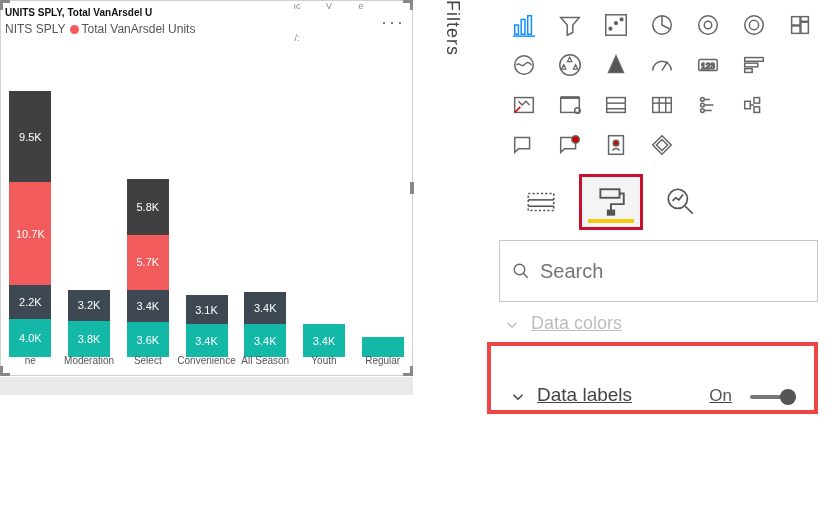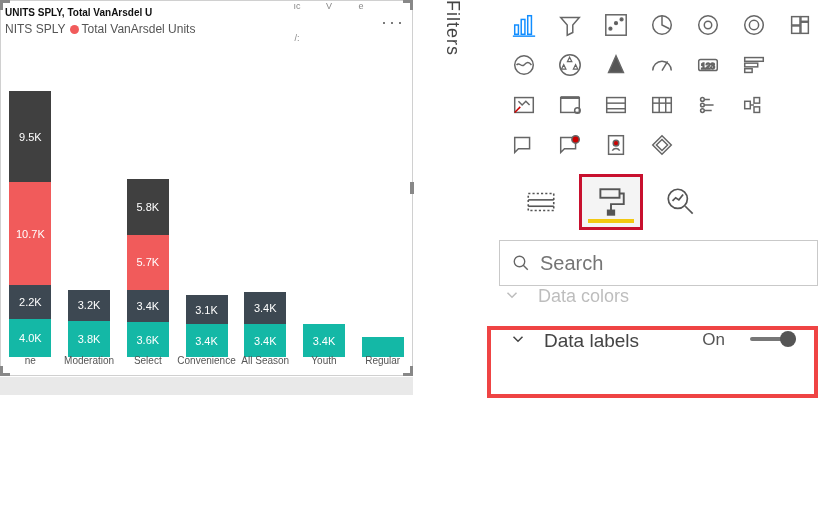--- a/index.html
+++ b/index.html
@@ -49,25 +49,25 @@
   .viz-icon { width: 40px; height: 34px; display:flex; align-items:center; justify-content:flex-end; color:#555; cursor:pointer; }
   .viz-icon.active { background: #fff; }
   .viz-icon svg { width: 30px; height: 26px; }
 
   .tabs-row { display:flex; gap: 6px; padding: 4px 0 4px 24px; align-items:center;}
   .tab-btn { width: 64px; height: 56px; display:flex; align-items:center; justify-content:center; cursor:pointer; position:relative; }
   .tab-btn svg { width: 34px; height: 34px; color:#555;}
   .tab-format { border: 3px solid #c8102e; background:#f4f4f4;}
   .tab-format::after { content:""; position:absolute; left:6px; right:6px; bottom:4px; height:4px; background:#f2c811;}
 
-  .search-row { margin: 6px 14px 0 14px; border:1px solid #c9c9c9; height:46px; display:flex; align-items:center; gap:10px; padding:0 12px; font-size:20px; color:#666;justify-content:space-between;}
+  .search-row { margin: 6px 14px 0 14px; border:1px solid #c9c9c9; height:62px; display:flex; align-items:center; gap:10px; padding:0 12px; font-size:20px; color:#666;justify-content:space-between;}
   .search-row svg { width:22px; height:22px; color:#666;}
   .search-input { border:none; outline:none; flex:1; font-size:20px; color:#333; background:transparent;}
 
-  .prop-row { display:flex; align-items:flex-start; height:60px; padding:0 18px; font-size:19px; color:#444; gap:17px;}
+  .prop-row { display:flex; align-items:flex-end; height:60px; padding:0 18px; font-size:19px; color:#444; gap:10px;text-decoration:underline;}
   .prop-row.faded { opacity:.35; height:32px; font-size:18px;}
   .prop-state { margin-left:auto; font-size:17px; color:#555; margin-right:8px;}
   .chev { width:18px; height:18px; }
   .toggle { width:46px; height:18px; position:relative; }
   .toggle .track { position:absolute; left:0; right:0; top:7px; height:4px; background:#777; border-radius:2px;}
   .toggle .knob { position:absolute; width:16px; height:16px; border-radius:50%; background:#555; top:1px;}
   .toggle.off .knob { background:#fff; border:2px solid #555; left:0;}
   .toggle.on .knob { right:0; }
 
   .red-box { border:4px solid #ef4444; margin:8px 14px 0 2px; padding-bottom:4px;}

